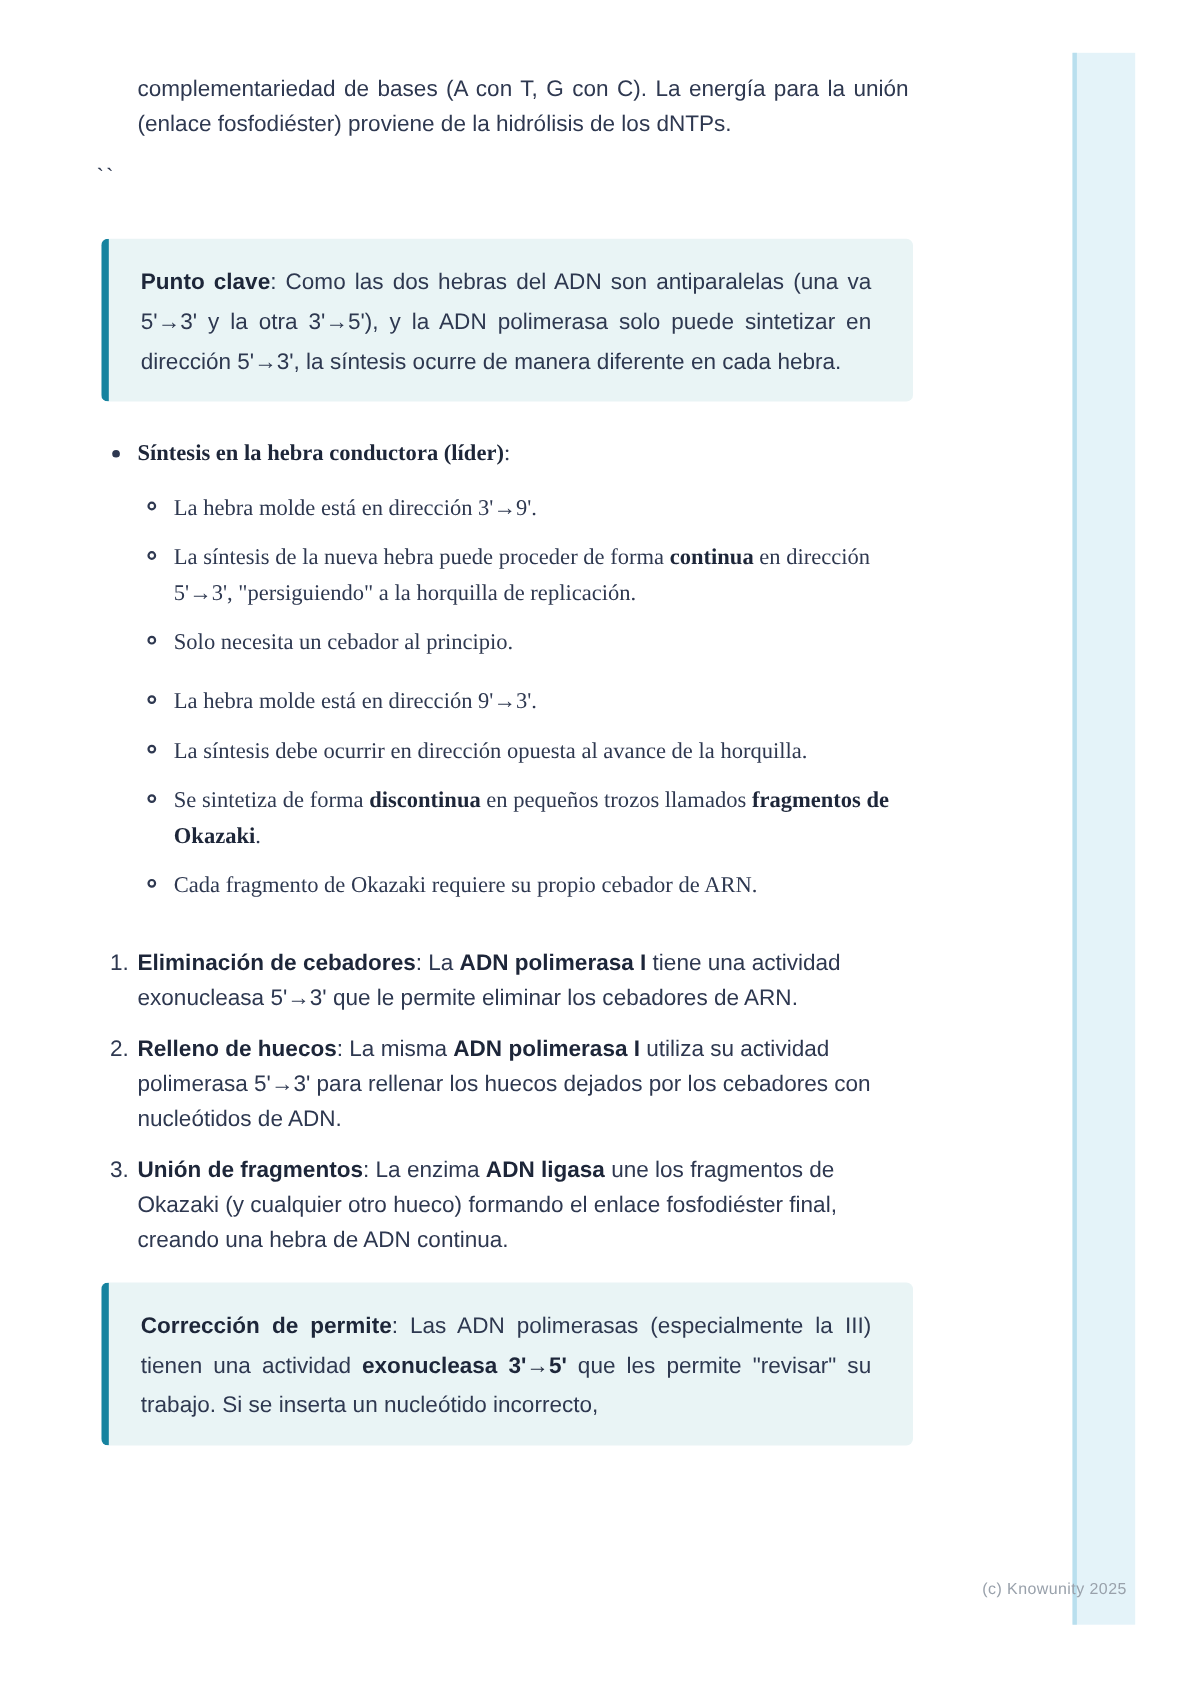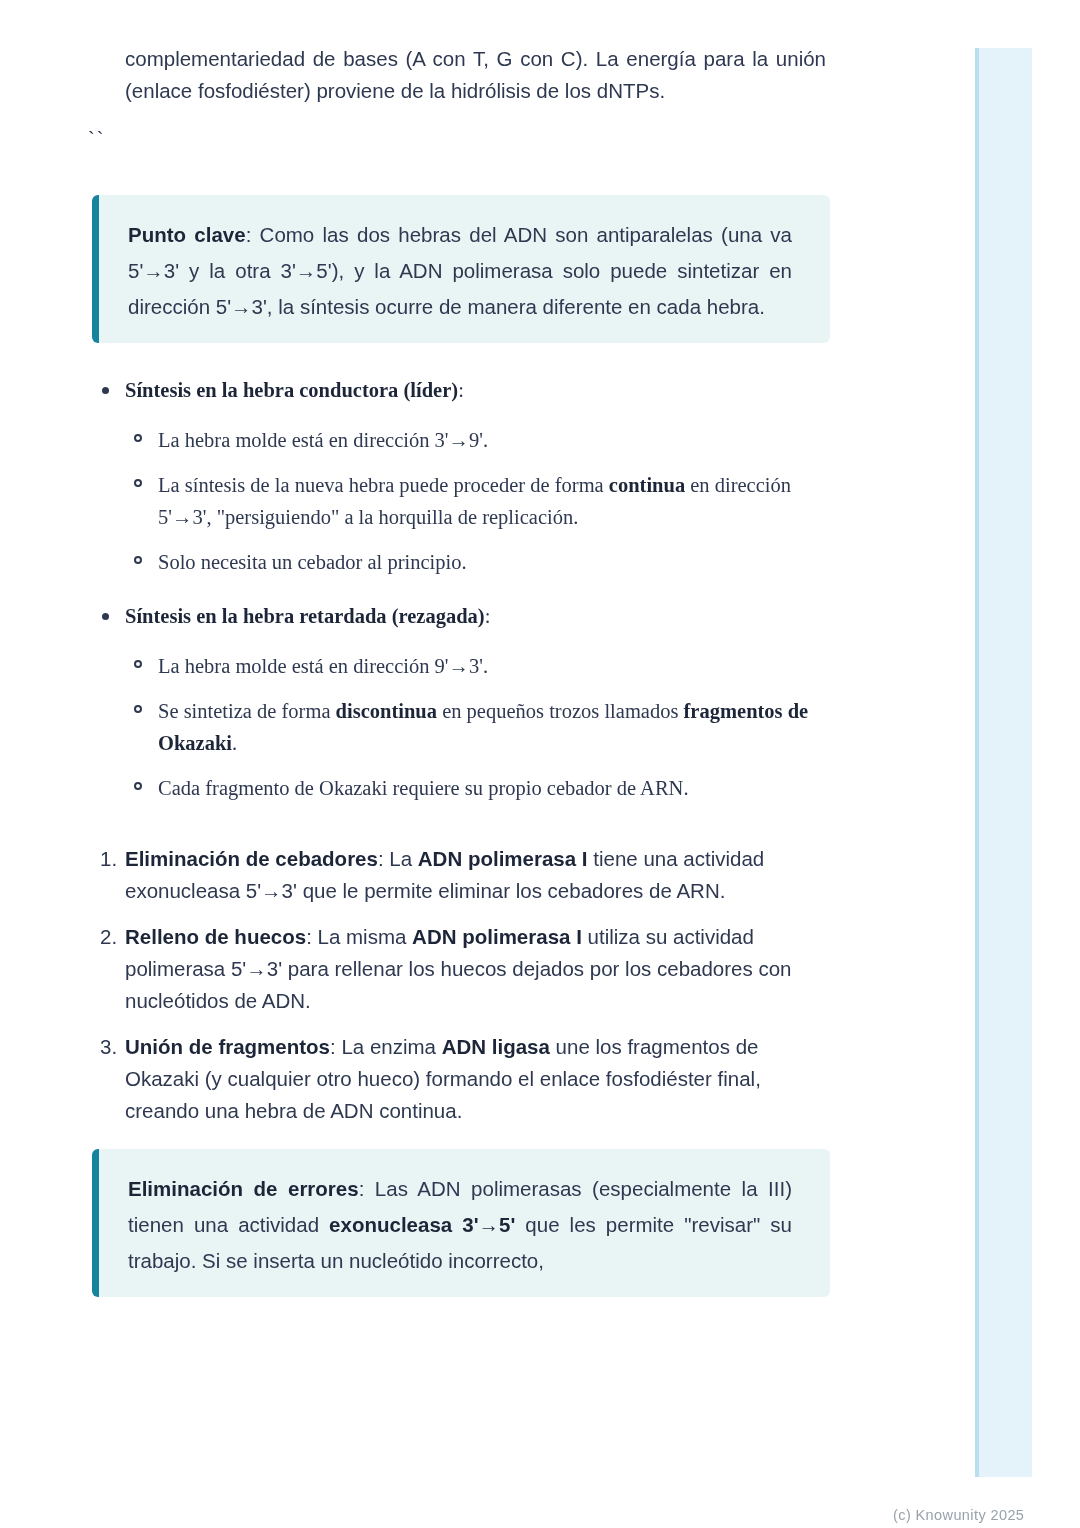--- a/index.html
+++ b/index.html
@@ -21,39 +21,39 @@
     left: 975px;
     top: 48px;
     width: 57px;
     height: 1429px;
     background: var(--edge-strip-fill, #e4f3f9);
     border-left: 4px solid var(--edge-strip-border, #b9dfee);
   }
   .watermark {
     position: absolute;
     left: 893px;
-    top: 1507px;
+    top: 1437px;
     font-size: 14.5px;
     letter-spacing: 0.4px;
     color: var(--watermark-color, #99a1ab);
     z-index: 2;
     white-space: nowrap;
   }
   .content {
     position: absolute;
     left: 125px;
     top: 0;
     width: 701px;
     font-size: 20.5px;
     line-height: 32px;
     color: var(--text-color, #2e3850);
   }
   .b { font-weight: 700; color: var(--bold-text-color, #1d2639); }
 
-  .intro { margin: 0; padding-top: 43px; text-align: justify; }
+  .intro { margin: 0; padding-top: 65px; text-align: justify; }
 
   .stray {
     margin: 16px 0 0 -37px;
     height: 26px;
     font-size: 20px;
     letter-spacing: 2px;
     color: var(--text-color, #2e3850);
   }
 
   .callout {
@@ -139,27 +139,27 @@
           <span class="circle-marker"></span>
           <p><span>La síntesis de la nueva hebra puede proceder de forma </span><span class="b">continua</span><span> en dirección 5'→3', "persiguiendo" a la horquilla de replicación.</span></p>
         </div>
         <div class="bsub">
           <span class="circle-marker"></span>
           <p><span>Solo necesita un cebador al principio.</span></p>
         </div>
       </div>
 
       <div class="bitem">
-        <div class="btitle">
-          <span class="bullet-dot"></span>
-          <span><span class="b">Síntesis en la hebra retardada (rezagada)</span><span>:</span></span>
+        <div class="bsub">
+          <span class="circle-marker"></span>
+          <p><span>La hebra molde está en dirección 9'→3'.</span></p>
         </div>
         <div class="bsub">
           <span class="circle-marker"></span>
-          <p><span>La hebra molde está en dirección 9'→3'.</span></p>
+          <p><span>La síntesis debe ocurrir en dirección opuesta al avance de la horquilla.</span></p>
         </div>
         <div class="bsub">
           <span class="circle-marker"></span>
           <p><span>Se sintetiza de forma </span><span class="b">discontinua</span><span> en pequeños trozos llamados </span><span class="b">fragmentos de Okazaki</span><span>.</span></p>
         </div>
         <div class="bsub">
           <span class="circle-marker"></span>
           <p><span>Cada fragmento de Okazaki requiere su propio cebador de ARN.</span></p>
         </div>
       </div>
@@ -176,20 +176,20 @@
         <span class="num">2.</span>
         <p><span class="b">Relleno de huecos</span><span>: La misma </span><span class="b">ADN polimerasa I</span><span> utiliza su actividad polimerasa 5'→3' para rellenar los huecos dejados por los cebadores con nucleótidos de ADN.</span></p>
       </div>
       <div class="nitem">
         <span class="num">3.</span>
         <p><span class="b">Unión de fragmentos</span><span>: La enzima </span><span class="b">ADN ligasa</span><span> une los fragmentos de Okazaki (y cualquier otro hueco) formando el enlace fosfodiéster final, creando una hebra de ADN continua.</span></p>
       </div>
     </div>
 
     <div class="callout callout-last">
-      <p><span class="b">Eliminación de errores</span><span>: Las ADN polimerasas (especialmente la III) tienen una actividad </span><span class="b">exonucleasa 3'→5'</span><span> que les permite "revisar" su trabajo. Si se inserta un nucleótido incorrecto,</span></p>
+      <p><span class="b">Corrección de permite</span><span>: Las ADN polimerasas (especialmente la III) tienen una actividad </span><span class="b">exonucleasa 3'→5'</span><span> que les permite "revisar" su trabajo. Si se inserta un nucleótido incorrecto,</span></p>
     </div>
 
   </div>
 
   <div class="watermark">(c) Knowunity 2025</div>
 
 </div>
 
 </body></html>

